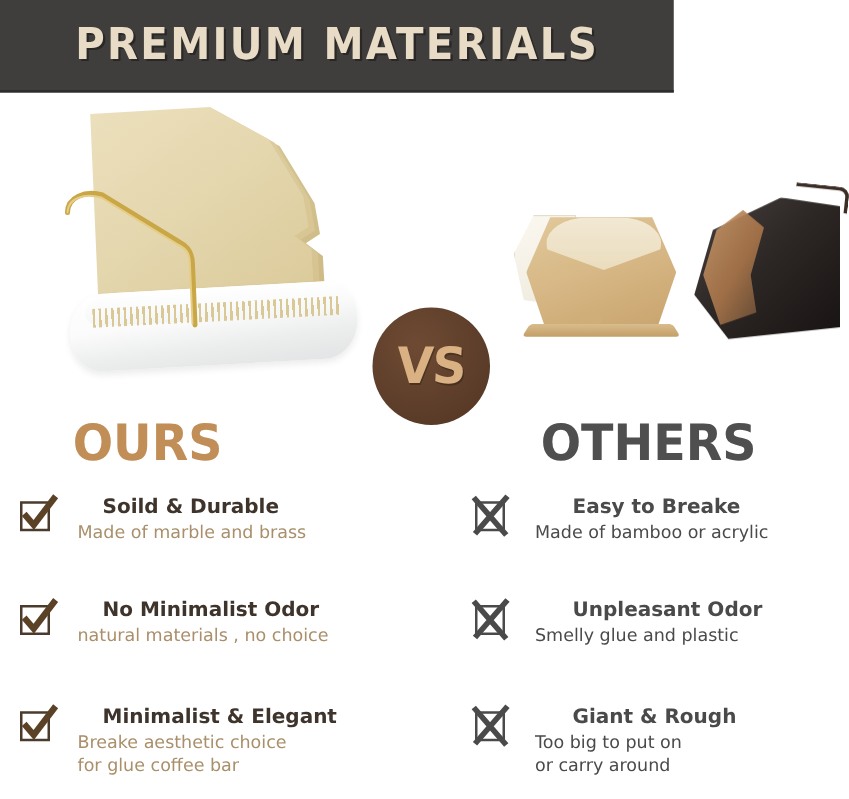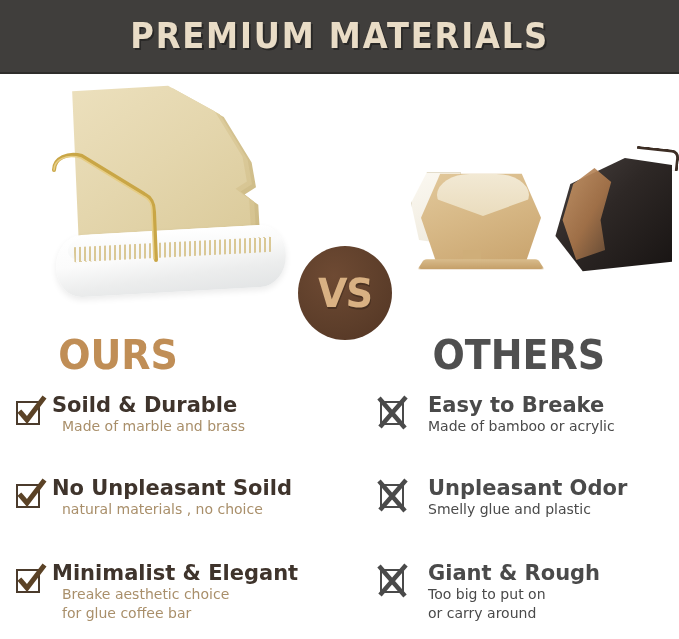--- a/index.html
+++ b/index.html
@@ -7,21 +7,21 @@
     width:679px;height:639px;
     background:#ffffff;
     font-family:"DejaVu Sans", sans-serif;
     overflow:hidden;
     position:relative;
   }
   #page{position:relative;width:679px;height:639px;overflow:hidden;background:#fff;}
 
   
   .header{
-    position:absolute;left:0;top:0;width:679px;height:72px;
+    position:absolute;left:0;top:0;width:539px;height:72px;
     background:#403e3c;
     display:flex;align-items:center;justify-content:center;
     border-bottom:2px solid #2e2d2b;
   }
   .header-title{
     font-family:"DejaVu Sans", sans-serif;
     font-weight:bold;
     font-size:35px;
     letter-spacing:2.0px;
     color:#e9dcc6;
@@ -153,22 +153,23 @@
   .col.left{left:14px;}
   .col.right{left:378px;}
 
   .feature{position:relative;margin-bottom:18px;}
   .feature .icon{
     position:absolute;left:0;top:2px;width:30px;height:30px;
   }
   .feature .ftext{margin-left:38px;}
   .feature .ftitle{
     font-family:"DejaVu Sans", sans-serif;
-    font-size:21px;font-weight:bold;line-height:24px;
+    font-size:16px;font-weight:bold;line-height:24px;
     white-space:nowrap;
+    margin-left:30px;
   }
   .feature .fsub{
     font-family:"DejaVu Sans", sans-serif;
     font-size:14px;line-height:19px;font-weight:normal;
     white-space:nowrap;
   }
   .col.left .ftitle{color:#3f342c;}
   .col.left .fsub{color:#a98f6a;}
   .col.right .ftitle{color:#4a4a4a;}
   .col.right .fsub{color:#4a4a4a;}
@@ -252,21 +253,21 @@
     </div>
 
     <div class="feature" style="margin-bottom:42px;">
       <div class="icon">
         <div class="box"></div>
         <svg width="34" height="34" viewBox="0 0 34 34">
           <path d="M7 18 L13 25 L29 4" fill="none" stroke="#5b4226" stroke-width="5" stroke-linecap="square" stroke-linejoin="miter"></path>
         </svg>
       </div>
       <div class="ftext">
-        <div class="ftitle">No Unpleasant Soild</div>
+        <div class="ftitle">No Minimalist Odor</div>
         <div class="fsub">natural materials , no choice</div>
       </div>
     </div>
 
     <div class="feature">
       <div class="icon">
         <div class="box"></div>
         <svg width="34" height="34" viewBox="0 0 34 34">
           <path d="M7 18 L13 25 L29 4" fill="none" stroke="#5b4226" stroke-width="5" stroke-linecap="square" stroke-linejoin="miter"></path>
         </svg>

